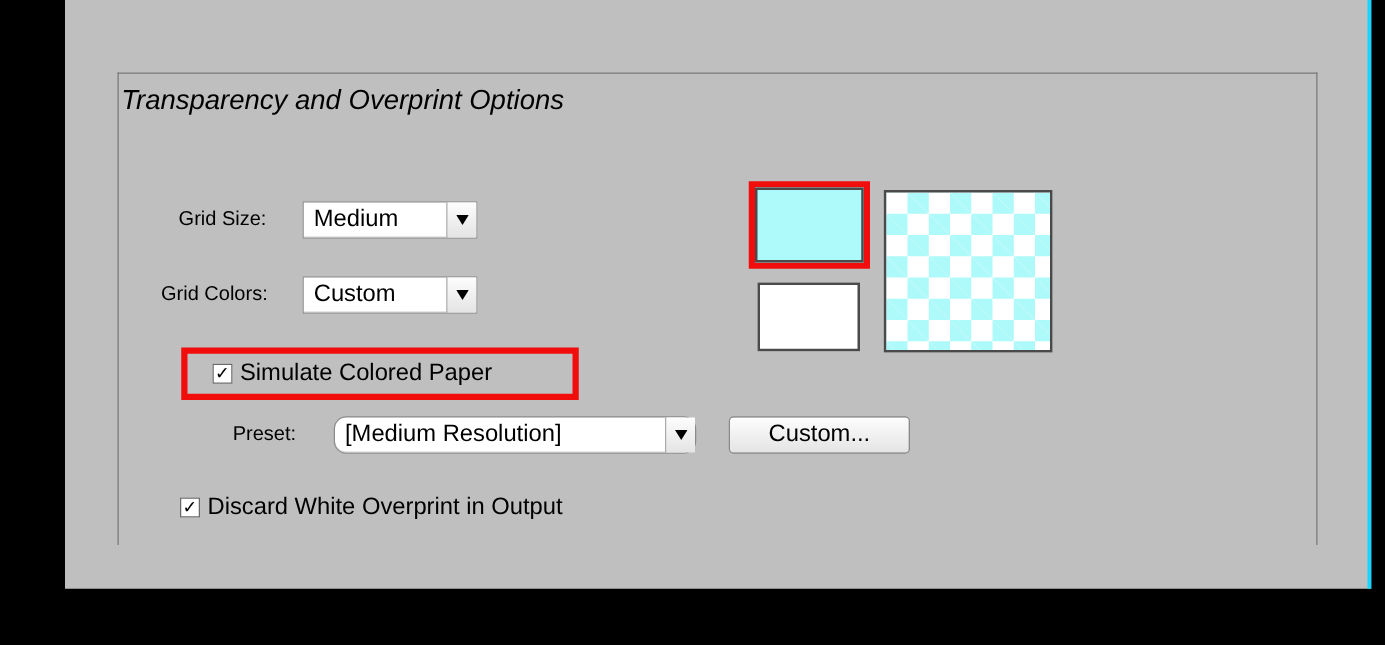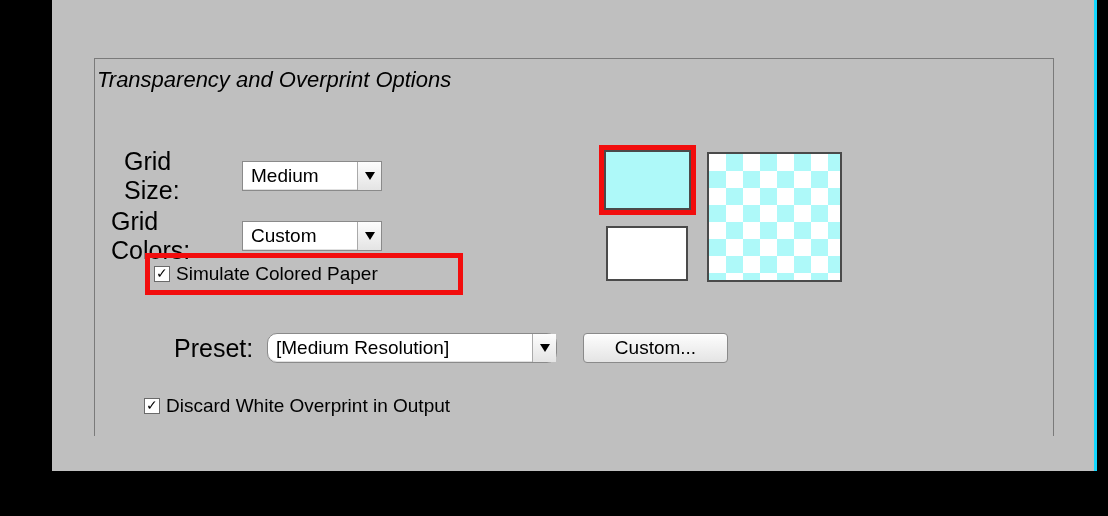--- a/index.html
+++ b/index.html
@@ -46,22 +46,22 @@
       font-size: 22px;
       font-style: italic;
     }
     .row {
       position: absolute;
       display: flex;
       align-items: center;
       height: 32px;
     }
     .label {
-      text-align: left;
-      font-size: 25px;
+      text-align: center;
+      font-size: 16px;
     }
     .dropdown {
       display: inline-flex;
       align-items: center;
       height: 30px;
       background: #fff;
       border: 1px solid #8a8a8a;
       box-shadow: inset 0 1px 0 #fff, inset 0 -1px 0 #e0e0e0;
       position: relative;
       padding-left: 8px;
@@ -154,26 +154,26 @@
       background-color: #ffffff;
       background-image:
         linear-gradient(45deg, #aef9f9 25%, transparent 25%, transparent 75%, #aef9f9 75%),
         linear-gradient(45deg, #aef9f9 25%, transparent 25%, transparent 75%, #aef9f9 75%);
       background-size: 34px 34px;
       background-position: 0 0, 17px 17px;
     }
     .sim-row-highlight {
       position: absolute;
       left: 93px;
-      top: 253px;
+      top: 278px;
       width: 318px;
       height: 42px;
       display: flex;
       align-items: center;
-      padding-left: 4px;
+      padding-left: 20px;
     }
   </style>
 </head>
 <body>
 
 <div class="outer-frame">
 
   <div class="fieldset-title">Transparency and Overprint Options</div>
   <div class="fieldset-line"></div>
 

